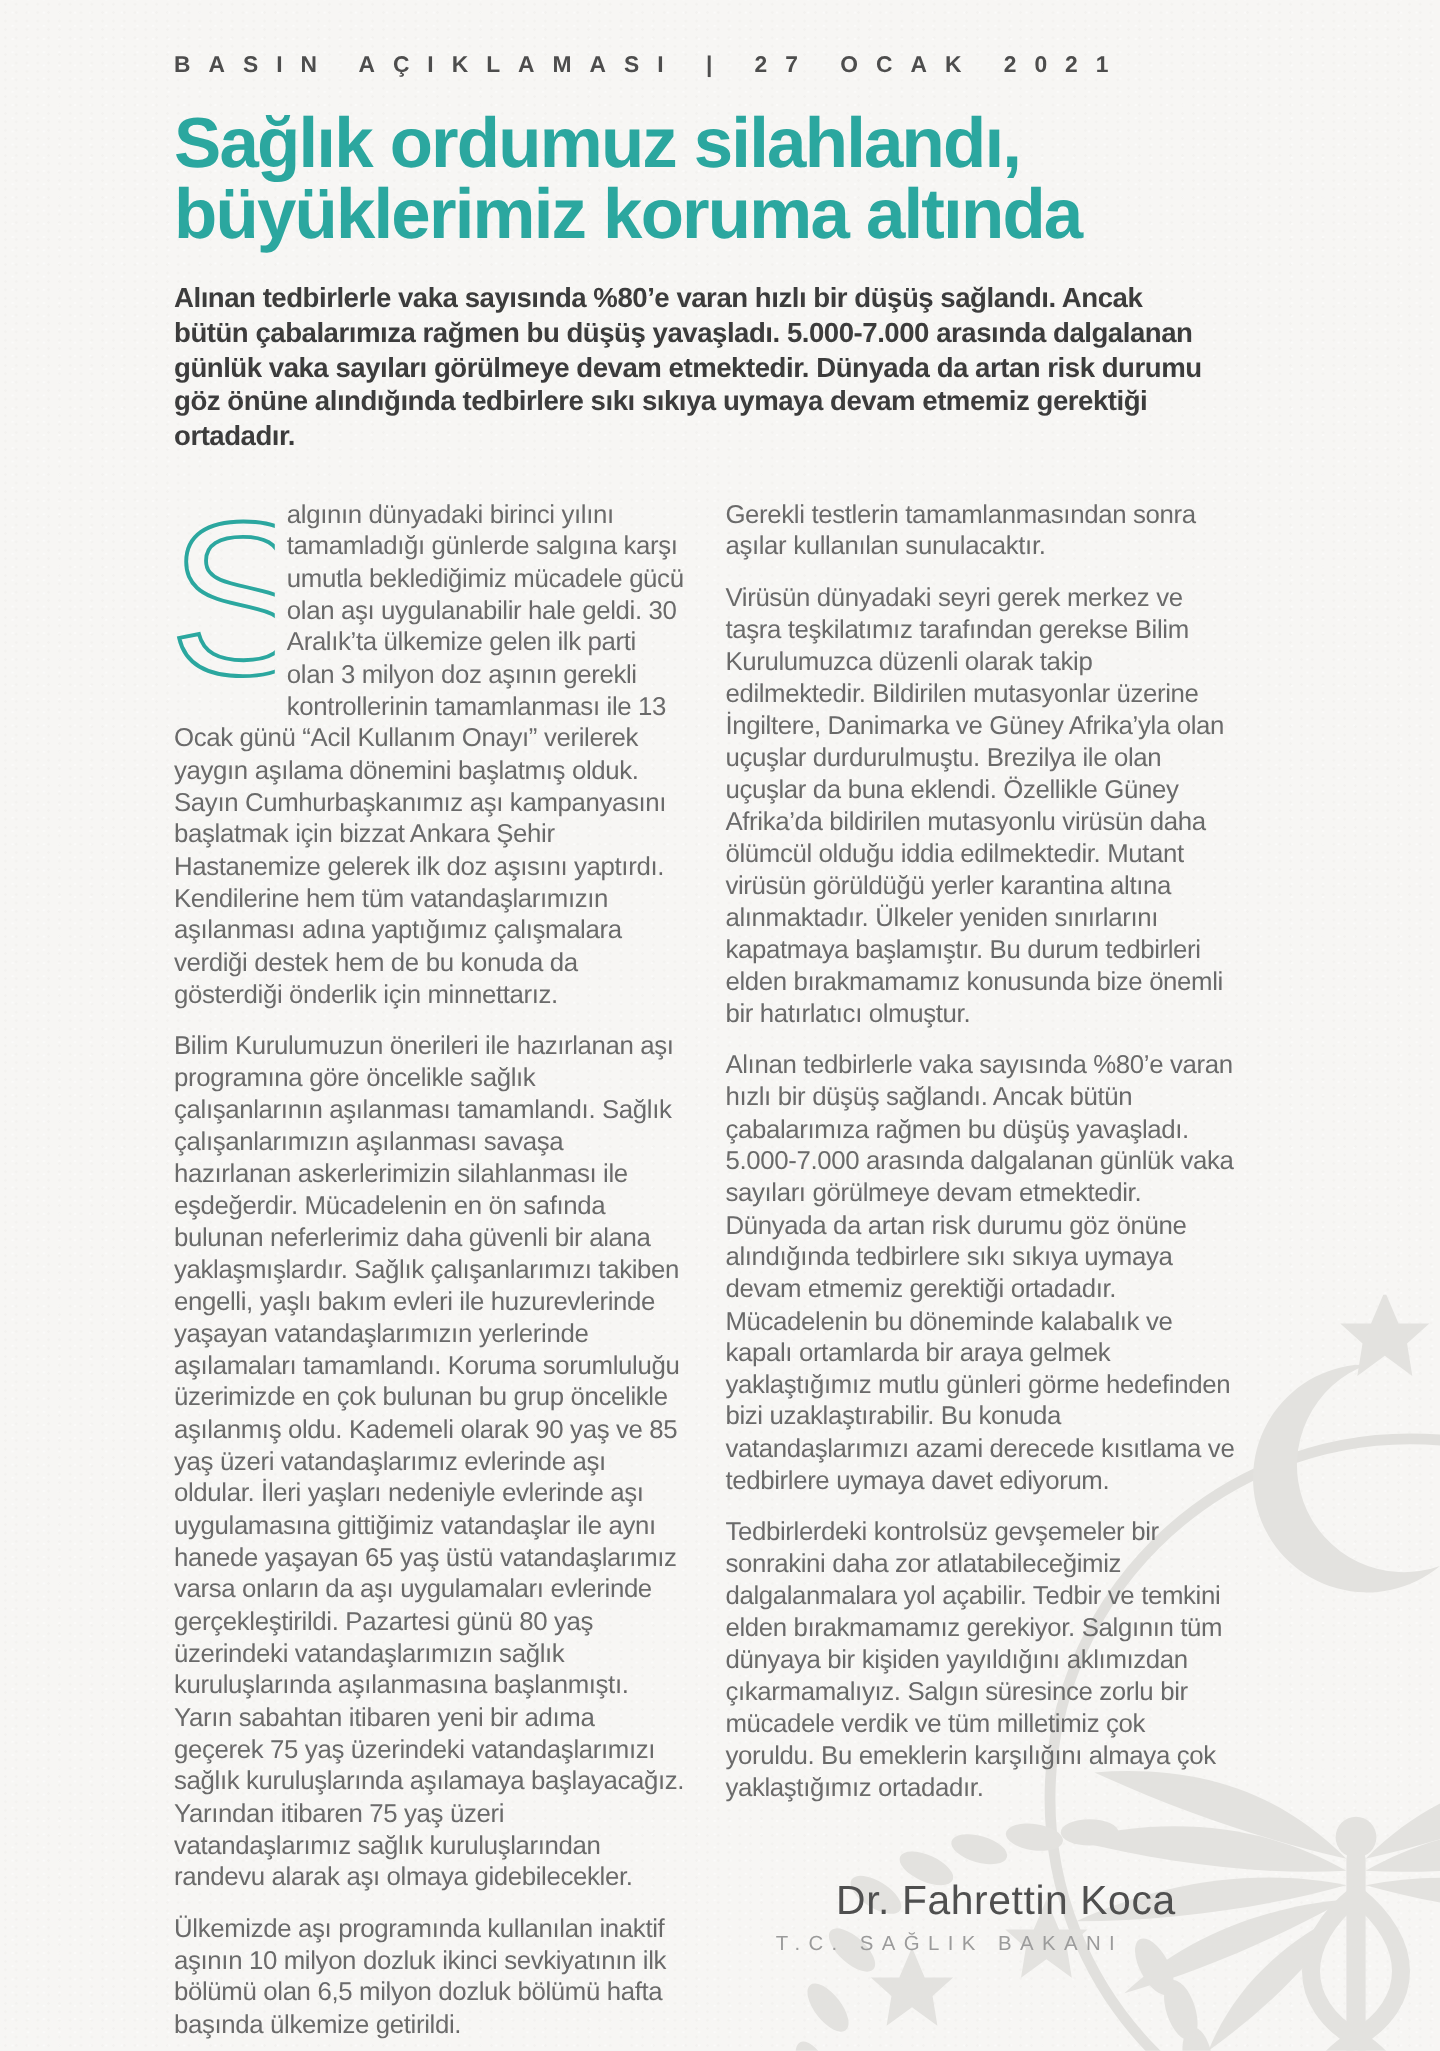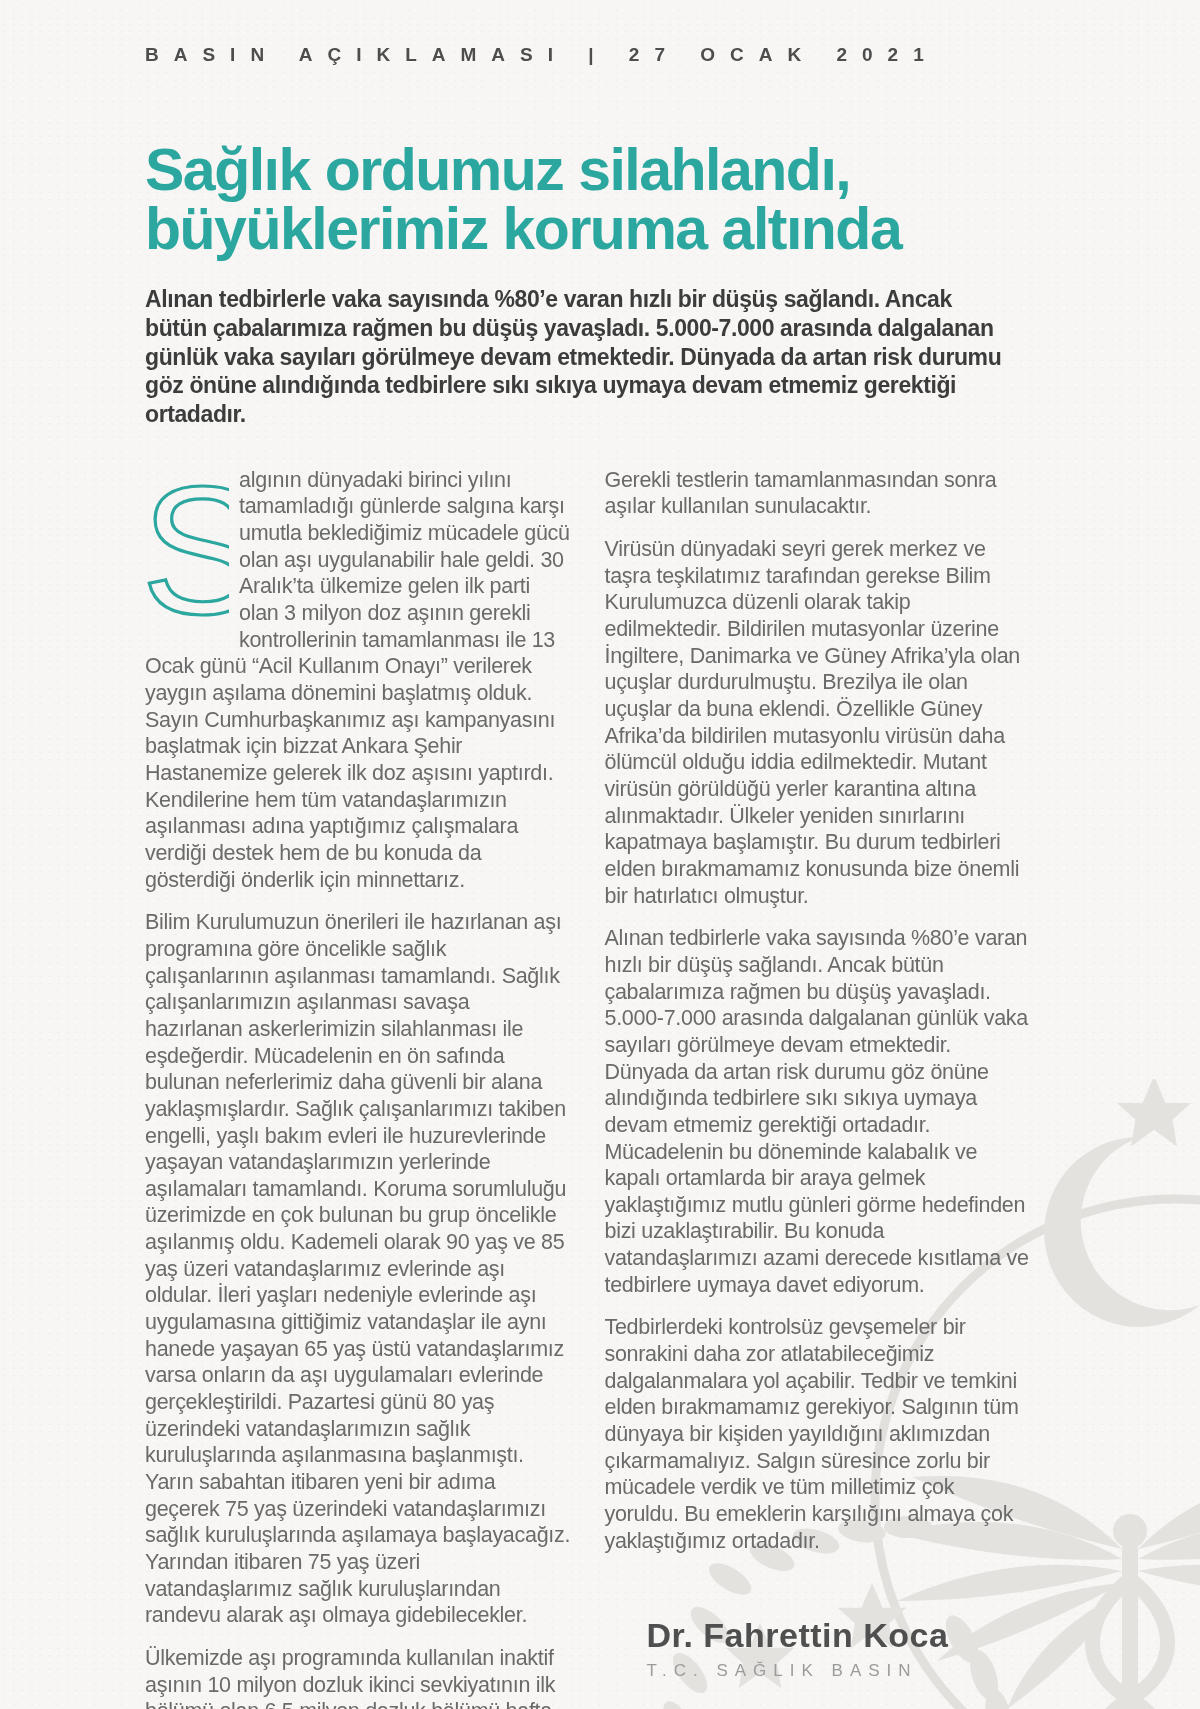--- a/index.html
+++ b/index.html
@@ -26,21 +26,21 @@
     padding: 44px 170px 0 145px;
   }
   .kicker {
     font-size: 19px;
     font-weight: bold;
     color: #4d4d4d;
     letter-spacing: 15px;
     white-space: nowrap;
   }
   .headline {
-    margin-top: 75px;
+    margin-top: 24px;
     color: #2ba79f;
     font-weight: 800;
     font-size: 59px;
     line-height: 1.0;
     letter-spacing: -1.5px;
   }
   .lead {
     margin-top: 26px;
     width: 862px;
     color: #3c3c3c;
@@ -69,23 +69,24 @@
     margin: 6px 10px 0 0;
   }
   .dropcap-box svg { display: block; }
   .closing { margin-top: 22px; }
   .signature {
     margin-top: 62px;
     margin-left: 42px;
   }
   .signature .name {
     color: #4f4f4f;
-    font-weight: bold;
+    font-weight: normal;
     font-size: 34px;
     letter-spacing: 0.5px;
+    text-align: center;
   }
   .signature .role {
     margin-top: 6px;
     color: #9b9b9b;
     font-size: 17px;
     letter-spacing: 7px;
     white-space: nowrap;
   }
   .watermark {
     position: absolute;
@@ -196,19 +197,19 @@
         </p>
         <p>
           <span>Alınan tedbirlerle vaka sayısında %80’e varan hızlı bir düşüş sağlandı. Ancak bütün çabalarımıza rağmen bu düşüş yavaşladı. 5.000-7.000 arasında dalgalanan günlük vaka sayıları görülmeye devam etmektedir. Dünyada da artan risk durumu göz önüne alındığında tedbirlere sıkı sıkıya uymaya devam etmemiz gerektiği ortadadır. Mücadelenin bu döneminde kalabalık ve kapalı ortamlarda bir araya gelmek yaklaştığımız mutlu günleri görme hedefinden bizi uzaklaştırabilir. Bu konuda vatandaşlarımızı azami derecede kısıtlama ve tedbirlere uymaya davet ediyorum.</span>
         </p>
         <p>
           <span>Tedbirlerdeki kontrolsüz gevşemeler bir sonrakini daha zor atlatabileceğimiz dalgalanmalara yol açabilir. Tedbir ve temkini elden bırakmamamız gerekiyor. Salgının tüm dünyaya bir kişiden yayıldığını aklımızdan çıkarmamalıyız. Salgın süresince zorlu bir mücadele verdik ve tüm milletimiz çok yoruldu. Bu emeklerin karşılığını almaya çok yaklaştığımız ortadadır.</span>
         </p>
 
         <div class="signature">
           <div class="name">Dr. Fahrettin Koca</div>
-          <div class="role">T.C. SAĞLIK BASIN</div>
+          <div class="role">T.C. SAĞLIK BAKANI</div>
         </div>
       </div>
 
     </div>
   </div>
 </div>
 
 </body></html>

